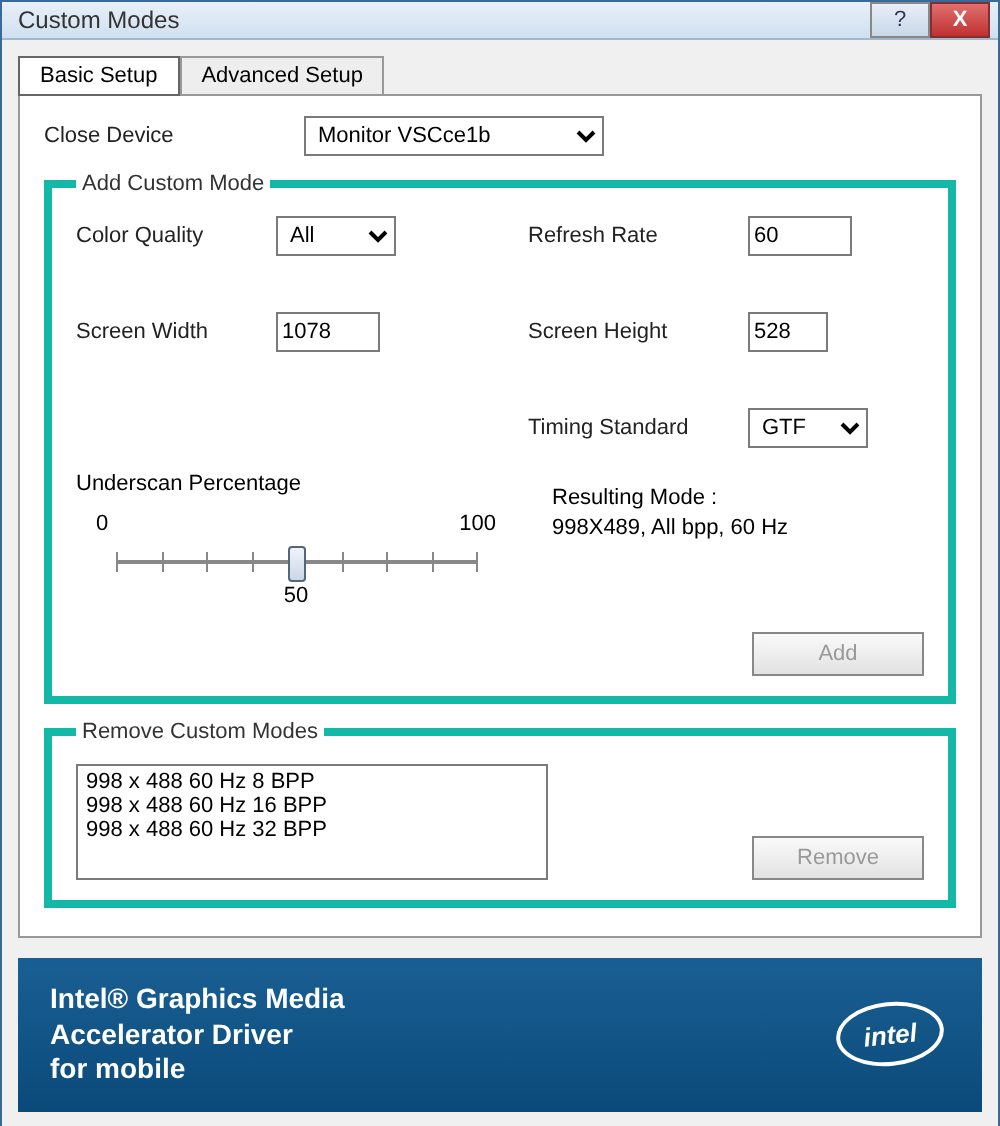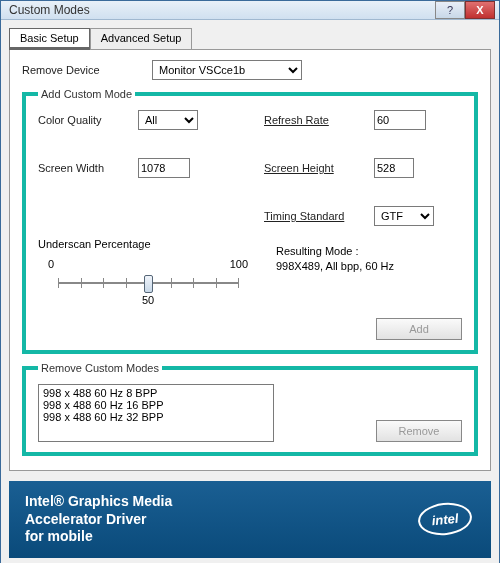--- a/index.html
+++ b/index.html
@@ -63,21 +63,21 @@
     border: 1px solid #999;
     border-bottom: none;
     background: #eee;
     font-size: 11px;
     position: relative;
     margin-right: 0;
     cursor: pointer;
   }
   .tab.active {
     background: #fff;
-    border-bottom: 3px solid #8b5cf6;
+    border-bottom: 1px solid #8b5cf6;
     margin-bottom: -1px;
     z-index: 3;
     border-color: #666;
   }
   .tabpane {
     border: 1px solid #999;
     background: #fff;
     padding: 10px 12px 14px;
     flex: 0 0 auto;
   }
@@ -99,21 +99,21 @@
   legend { color: #333; font-size: 11px; padding: 0 3px; }
   .grid2 {
     display: grid;
     grid-template-columns: 1fr 1fr;
     column-gap: 18px;
     row-gap: 10px;
     gap: 28px;
   }
   .cell { display: flex; align-items: center; }
   .cell .label { width: 100px; }
-  .cell-right .label { width: 110px; text-decoration: underline; }
+  .cell-right .label { width: 110px; }
   .underscan-block { margin-top: 12px; }
   .slider-row {
     position: relative;
     width: 200px;
     margin: 8px 0 4px 10px;
   }
   .slider-labels { display: flex; justify-content: space-between; font-size: 11px; }
   .slider-track {
     position: relative;
     height: 22px;
@@ -223,21 +223,21 @@
   <div class="client">
 
     <div class="tabstrip">
       <div class="tab active">Basic Setup</div>
       <div class="tab">Advanced Setup</div>
     </div>
 
     <div class="tabpane">
 
       <div class="row">
-        <span class="label">Remove Device</span>
+        <span class="label">Close Device</span>
         <select style="width:150px">
           <option>Monitor VSCce1b</option>
         </select>
       </div>
 
       <fieldset>
         <legend>Add Custom Mode</legend>
 
         <div class="grid2">
           <div class="cell">

